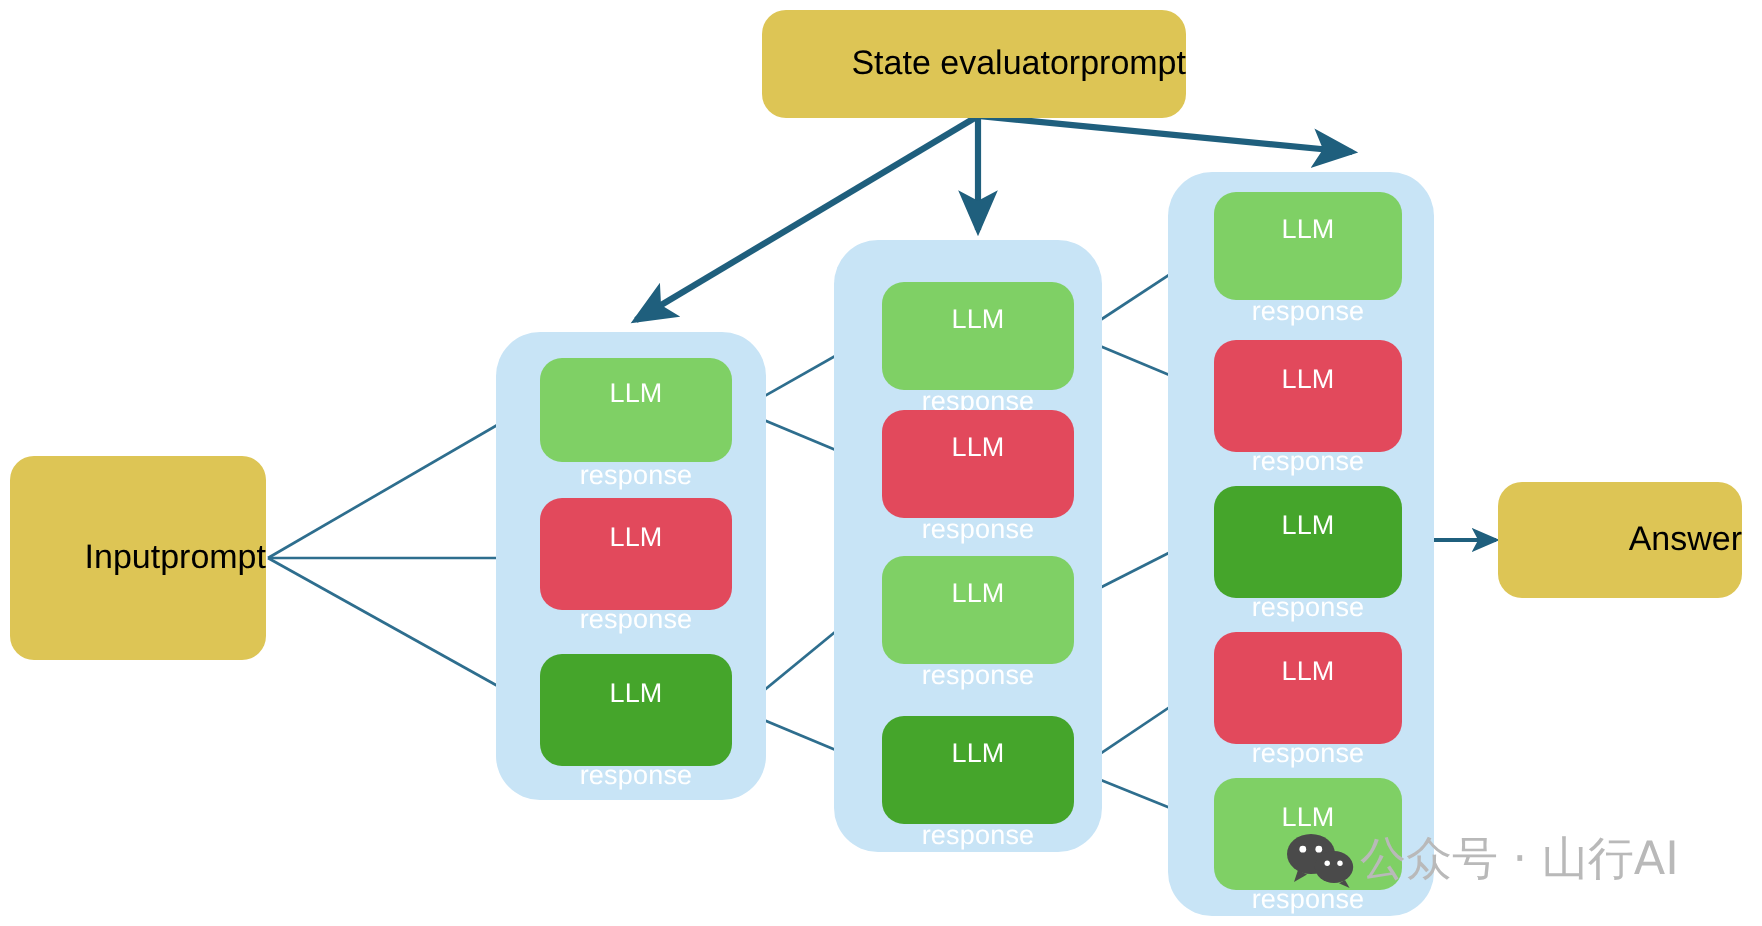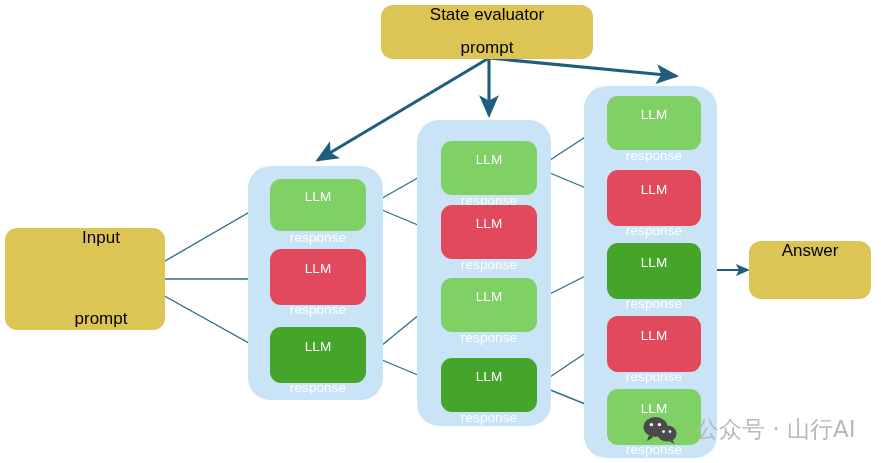--- a/index.html
+++ b/index.html
@@ -11,28 +11,28 @@
 
   .node{position:absolute;border-radius:11px;display:flex;flex-direction:column;
         align-items:center;justify-content:center;color:#ffffff;font-size:13.5px;
         line-height:1.18;text-align:center;letter-spacing:.1px;}
   .node .l1,.node .l2{display:block;white-space:nowrap;margin-top:25px;}
   .g-light{background:#7fd065;}
   .g-dark{background:#45a52b;}
   .r-red{background:#e2495c;}
 
   .yellow{position:absolute;background:#ddc555;border-radius:12px;display:flex;
-          flex-direction:column;align-items:center;justify-content:space-between;
+          flex-direction:row;align-items:center;justify-content:flex-end;
           color:#000000;text-align:center;line-height:1.22;}
   #eval-prompt{font-size:17px;}
   #input-prompt{font-size:17px;}
   #answer-box{font-size:17px;}
 
   
-  #watermark{position:absolute;display:flex;align-items:center;gap:19px;
+  #watermark{position:absolute;display:flex;align-items:center;gap:3px;
              color:#b9b9b9;font-size:23px;white-space:nowrap;
              font-family:"DejaVu Sans",sans-serif;}
   #wm-logo{width:34px;height:28px;position:relative;flex:0 0 auto;}
 </style>
 </head>
 <body>
 
 <div id="canvas">
 
   <svg id="wires" viewBox="0 0 881 463">
@@ -75,21 +75,21 @@
     <g stroke="#1f5f7d" stroke-width="1.9" fill="none">
       <path d="M702,270 L748,270" marker-end="url(#ah-thick)"></path>
     </g>
   </svg>
 
   <div class="yellow" id="eval-prompt" style="left:381px;top:5px;width:212px;height:54px;">
     <span>State evaluator</span>
     <span>prompt</span>
   </div>
 
-  <div class="yellow" id="input-prompt" style="left:5px;top:228px;width:128px;height:102px;padding-left:32px;">
+  <div class="yellow" id="input-prompt" style="left:5px;top:228px;width:128px;height:102px;">
     <span>Input</span>
     <span>prompt</span>
   </div>
 
   <div class="yellow" id="answer-box" style="left:749px;top:241px;width:122px;height:58px;">
     <span>Answer</span>
   </div>
 
   <div class="panel" id="panel-1" style="left:248px;top:166px;width:135px;height:234px;"></div>
   <div class="panel" id="panel-2" style="left:417px;top:120px;width:134px;height:306px;"></div>

